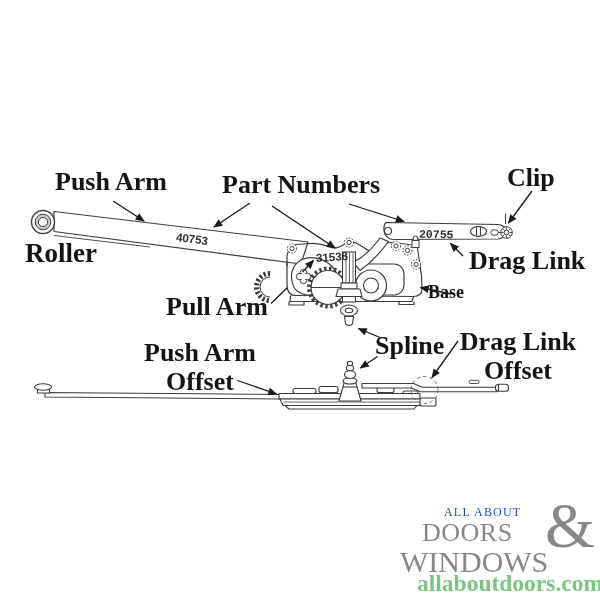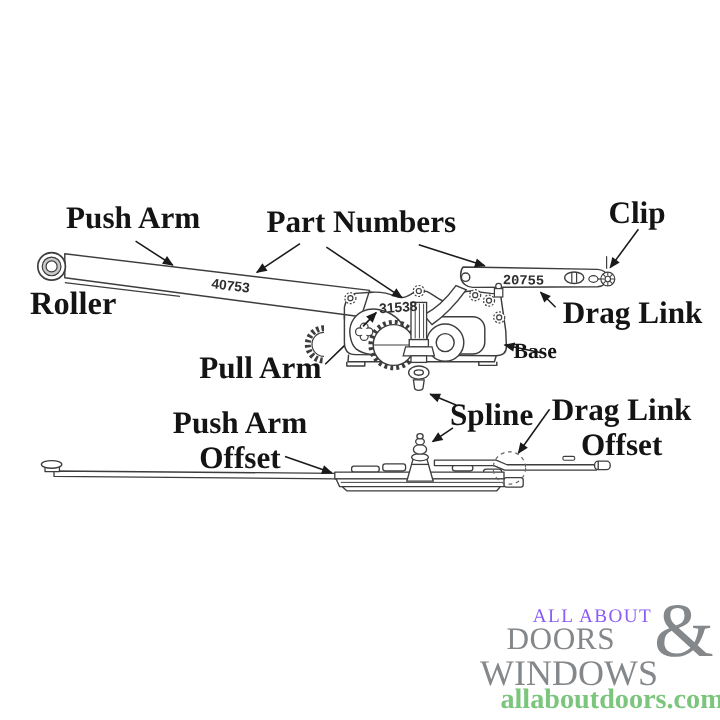--- a/index.html
+++ b/index.html
@@ -210,20 +210,20 @@
   <div class="lbl2" style="left:453px;top:327px;width:130px;font-size:26px;line-height:29px;">
     <div>Drag Link</div>
     <div>Offset</div>
   </div>
 
   <div class="pn" style="left:176px;top:233px;transform:rotate(7deg);">40753</div>
   <div class="pn" style="left:316px;top:251px;transform:rotate(-4deg);">31538</div>
   <div class="pn" style="left:419px;top:228px;transform:rotate(1deg);font-family:Liberation Mono, monospace;">20755</div>
 
   <div>
-    <div class="logo-part" style="left:444px;top:506px;font-size:16px;letter-spacing:1.2px;color:#8b5cf6;">ALL ABOUT</div>
+    <div class="logo-part" style="left:444px;top:506px;font-size:12px;letter-spacing:1.2px;color:#1d4ed8;">ALL ABOUT</div>
     <div class="logo-part" style="left:545px;top:494px;font-size:64px;color:#85888b;">&amp;</div>
     <div class="logo-part" style="left:422px;top:520px;font-size:26px;letter-spacing:0.5px;color:#85888b;">DOORS</div>
     <div class="logo-part" style="left:400px;top:547px;font-size:30px;color:#85888b;">WINDOWS</div>
     <div class="logo-part" style="left:417px;top:572px;font-size:23.5px;font-weight:bold;color:#7bc57d;">allaboutdoors.com</div>
   </div>
 
 </div>
 
 </body></html>

